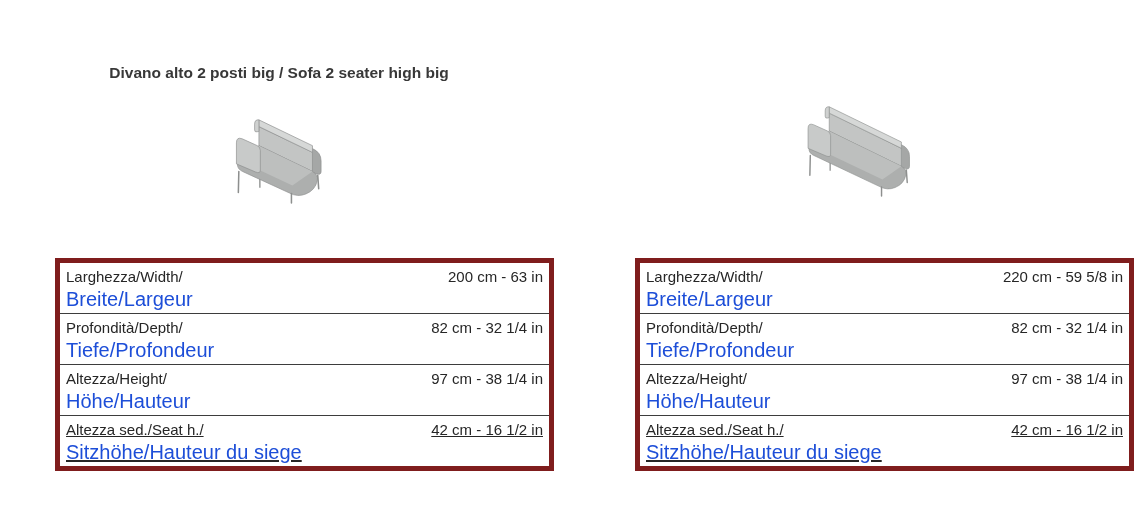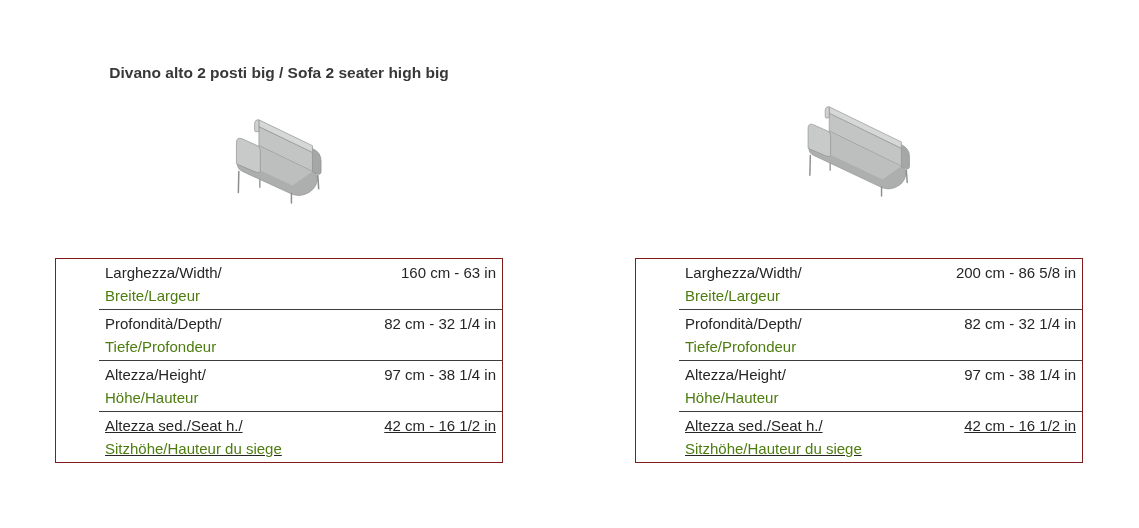--- a/index.html
+++ b/index.html
@@ -19,37 +19,36 @@
     text-align:center;
     font-size:15.5px;line-height:19px;
     color:#383838;
     white-space:nowrap;
   }
   .figure{position:absolute;left:0;right:0;display:flex;justify-content:center;}
   .fig-0{top:117px;}
   .fig-1{top:104px;}
   .spec-table{
     position:absolute;top:258px;left:0;
-    width:448px;
+    width:499px;
     box-sizing:border-box;
-    border:1px solid #7f1d1d;
+    border:5px solid #7f1d1d;
     background:#ffffff;
-    padding-left:43px;
   }
   .spec-row{
     border-bottom:1px solid #3d3d3d;
     padding:1.5px 6px 2.5px 6px;
   }
   .spec-row:last-child{border-bottom:none;text-decoration:underline;}
   .line1{
     display:flex;justify-content:space-between;align-items:baseline;
     font-size:15px;line-height:23px;color:#262626;
   }
   .line2{
-    font-size:15px;line-height:23px;color:#4d7c0f;
+    font-size:20px;line-height:23px;color:#1d4ed8;
   }
   .spec-value{white-space:nowrap;padding-left:8px;}
   svg{display:block;}
 </style>
 </head>
 <body>
 
 <div class="page">
 
   <section class="product-col col-0">
@@ -72,21 +71,21 @@
           <path d="M62,80 L62,90"></path>
           <path d="M89.5,61 L90.5,75"></path>
         </g>
       </svg>
     </div>
 
     <div class="spec-table">
       <div class="spec-row">
         <div class="line1">
           <span class="spec-label">Larghezza/Width/</span>
-          <span class="spec-value">160 cm - 63 in</span>
+          <span class="spec-value">200 cm - 63 in</span>
         </div>
         <div class="line2">Breite/Largeur</div>
       </div>
       <div class="spec-row">
         <div class="line1">
           <span class="spec-label">Profondità/Depth/</span>
           <span class="spec-value">82 cm - 32 1/4 in</span>
         </div>
         <div class="line2">Tiefe/Profondeur</div>
       </div>
@@ -126,21 +125,21 @@
           <path d="M86,92 L86,102"></path>
           <path d="M113.5,73 L114.5,87"></path>
         </g>
       </svg>
     </div>
 
     <div class="spec-table">
       <div class="spec-row">
         <div class="line1">
           <span class="spec-label">Larghezza/Width/</span>
-          <span class="spec-value">200 cm - 86 5/8 in</span>
+          <span class="spec-value">220 cm - 59 5/8 in</span>
         </div>
         <div class="line2">Breite/Largeur</div>
       </div>
       <div class="spec-row">
         <div class="line1">
           <span class="spec-label">Profondità/Depth/</span>
           <span class="spec-value">82 cm - 32 1/4 in</span>
         </div>
         <div class="line2">Tiefe/Profondeur</div>
       </div>

